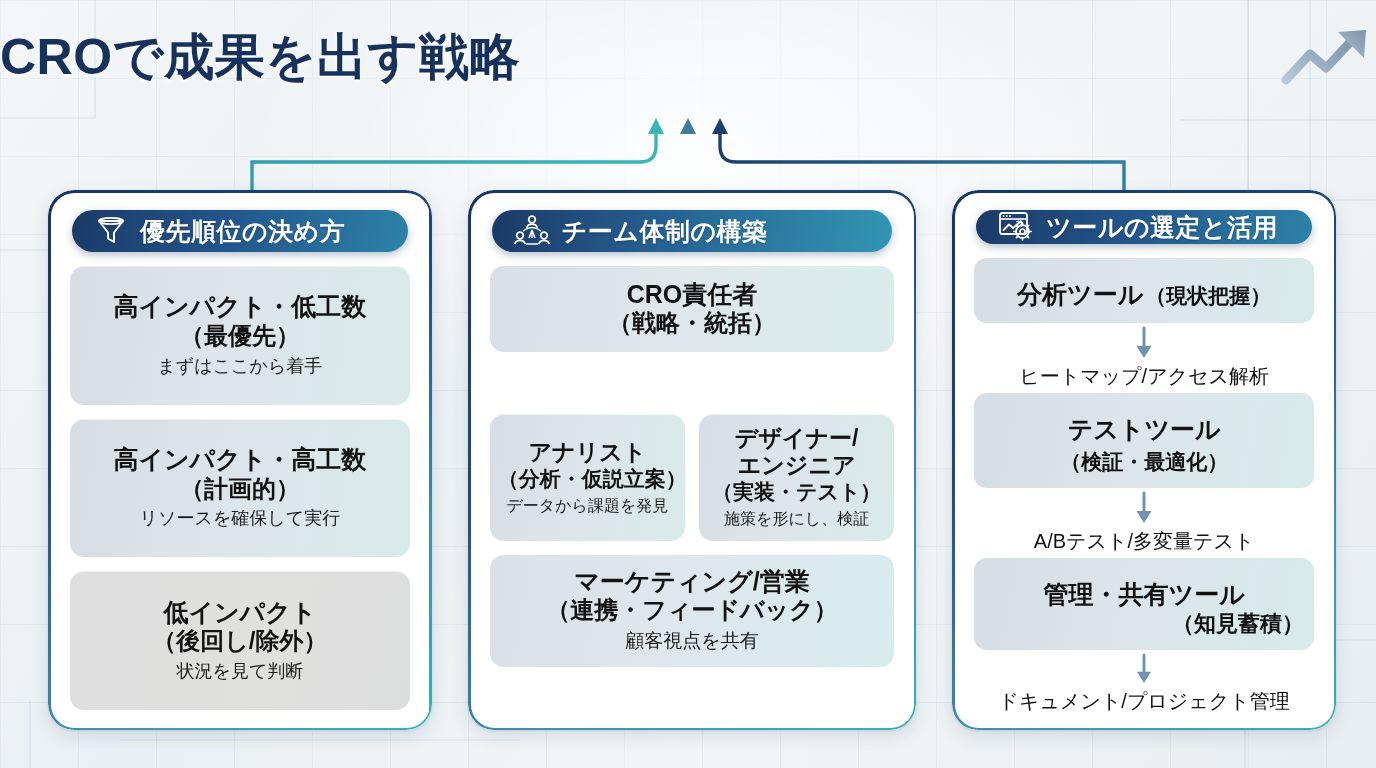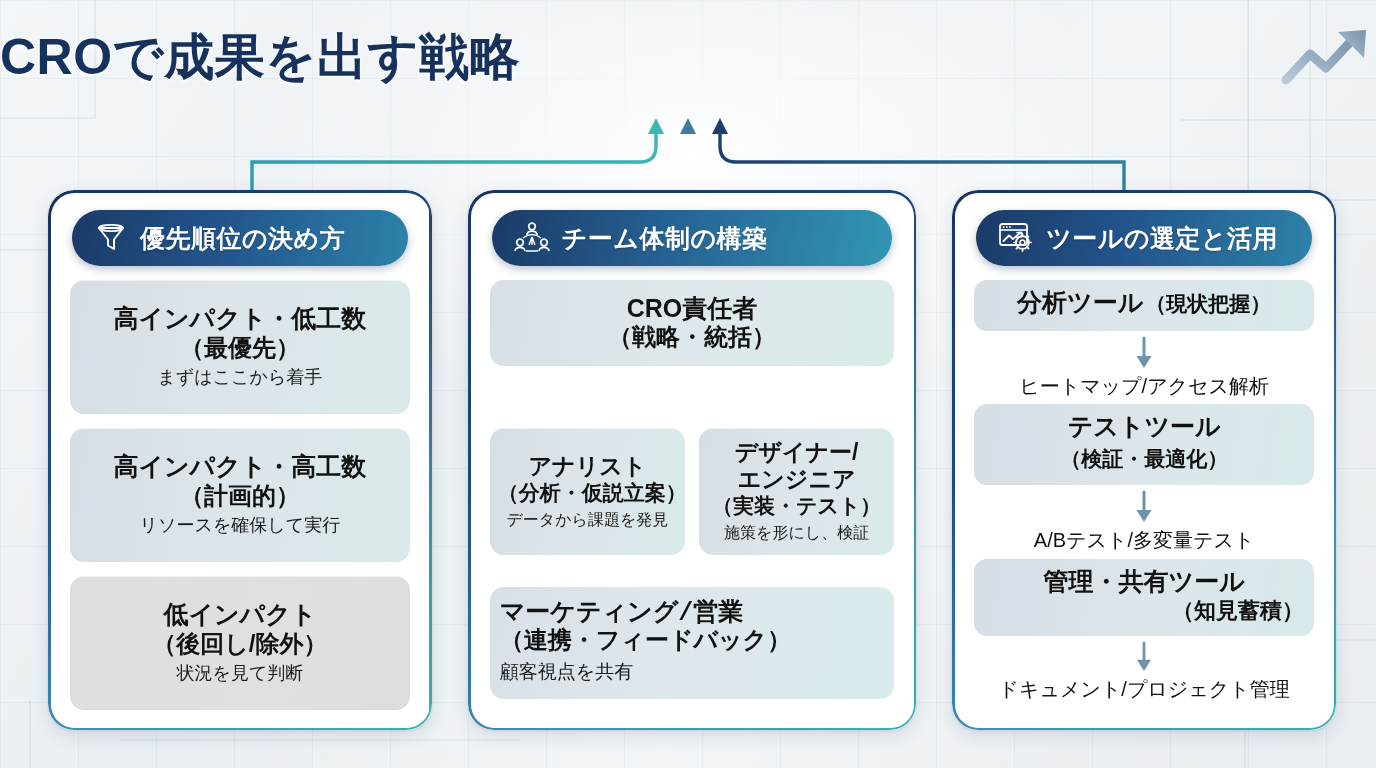--- a/index.html
+++ b/index.html
@@ -97,21 +97,21 @@
     background: #fff;
     padding: 14px 18px 16px;
     display: flex;
     flex-direction: column;
   }
 
   
   .panel-head {
     position: relative;
     margin: 2px 2px 14px;
-    height: 56px;
+    height: 42px;
     border-radius: 28px;
     background: linear-gradient(100deg, #1b3a66 0%, #22558c 45%, #2d82a8 100%);
     display: flex;
     align-items: center;
     gap: 12px;
     padding: 0 22px;
     box-shadow: 0 3px 9px rgba(20,50,90,.30);
   }
   .panel-head.teal { background: linear-gradient(100deg, #1b3a66 0%, #256092 42%, #3296b4 100%); }
   .panel-head-icon { flex: 0 0 auto; display: flex; align-items: center; }
@@ -178,36 +178,36 @@
   .col2-pair .card {
     flex: 1;
     min-width: 0;
     padding: 11px 8px 12px;
     display: flex; flex-direction: column; justify-content: center;
   }
   .col2-pair .card-title { font-size: 23px; }
   .col2-pair .card-sub { font-size: 21px; }
   .col2-pair .card-note { font-size: 16px; }
   .card-wide {
-    margin-top: 32px;
+    margin-top: 14px;
     border-radius: 14px;
     background: linear-gradient(100deg, #d9e0e7 0%, #dfe7ec 45%, #d7ecec 100%);
     padding: 12px 10px 14px;
-    font-family: Liberation Mono, monospace;
+    text-align: center;
   }
   .card-wide .card-title { font-size: 25px; }
   .card-wide .card-sub { font-size: 24px; }
   .card-wide .card-note { font-size: 19px; }
 
   
   .col3-body { flex: 1; display: flex; flex-direction: column; justify-content: space-between; padding-bottom: 4px; }
   .tool-card {
     border-radius: 13px;
     background: linear-gradient(100deg, #d5dde5 0%, #dde5ea 45%, #d7eaea 100%);
-    padding: 6px 10px 12px;
+    padding: 20px 10px 12px;
     text-align: center;
   }
   .tool-card-line {
     display: flex;
     align-items: baseline;
     justify-content: center;
     gap: 2px;
     flex-wrap: wrap;
   }
   .tool-name { font-size: 25px; font-weight: 700; color: #111; white-space: nowrap; }

